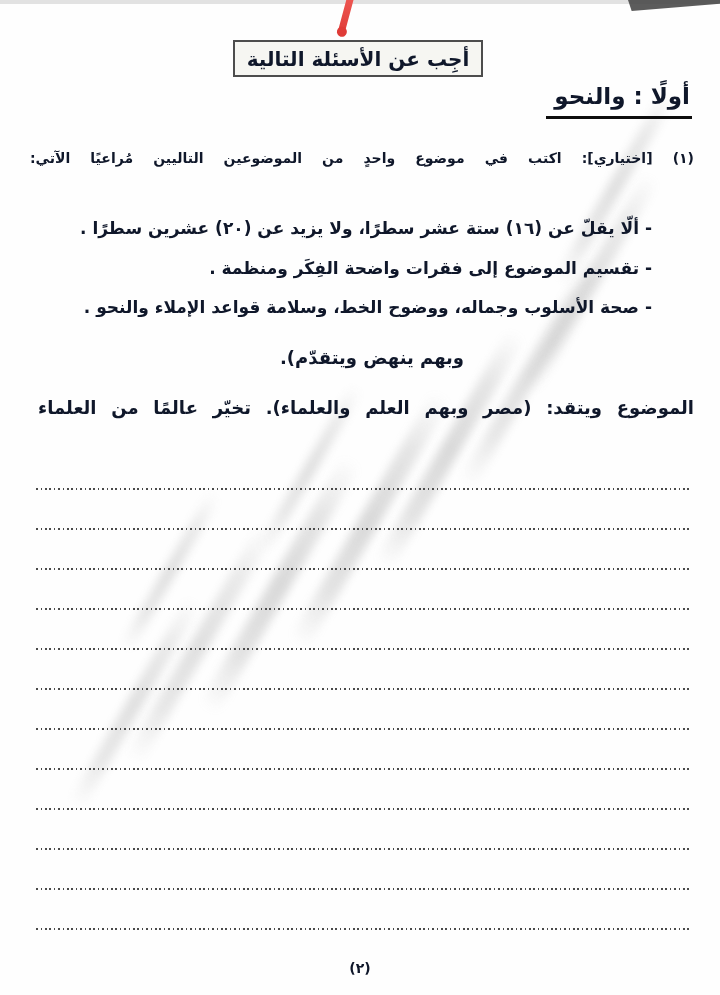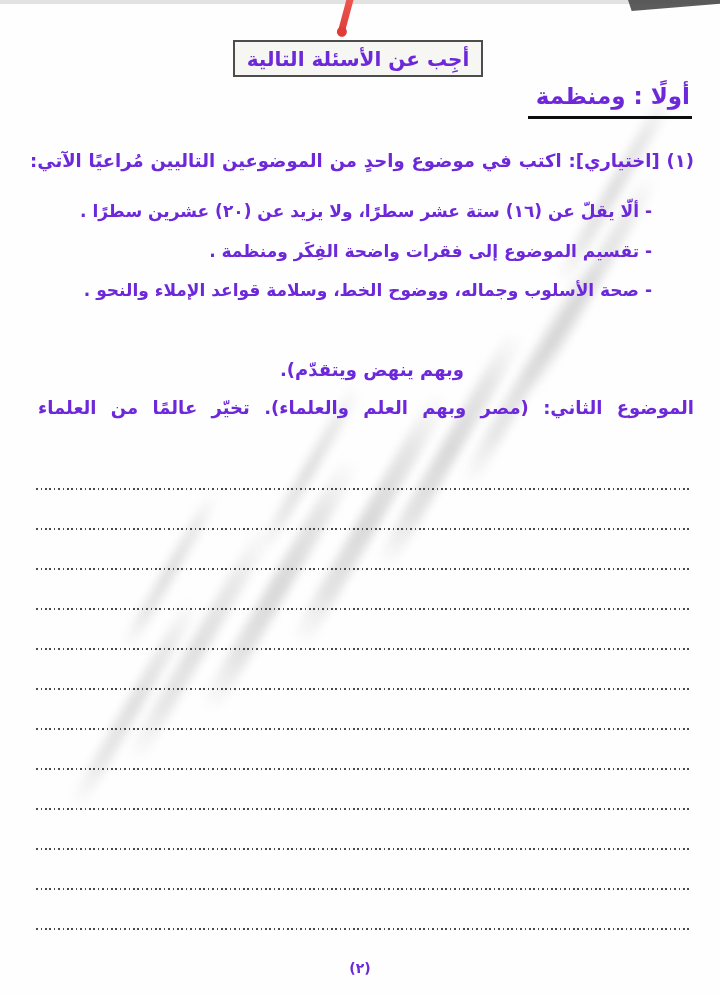--- a/index.html
+++ b/index.html
@@ -3,21 +3,21 @@
 <meta charset="utf-8">
 <style>
   html,body{margin:0;padding:0;background:#ffffff;}
   .page{
     position:relative;
     width:720px;height:995px;
     background:#fefefe;
     overflow:hidden;
     font-family:"DejaVu Sans", sans-serif;
     direction:rtl;
-    color:#6d28d9;
+    color:#0f172a;
   }
   
   .top-strip{position:absolute;top:0;left:0;width:720px;height:4px;background:#e2e2e2;}
   .corner-sliver{position:absolute;top:0;right:0;width:92px;height:11px;background:#4a4a4a;
     clip-path:polygon(0 0,100% 0,100% 35%,4% 100%);opacity:.9;}
   .red-mark{position:absolute;left:348px;top:-6px;width:7px;height:42px;
     background:linear-gradient(#ef5a55,#df3b37);border-radius:4px;
     transform:rotate(15deg);transform-origin:top center;}
   .red-mark::after{content:"";position:absolute;bottom:-2px;left:-1.5px;width:10px;height:10px;
     background:#df3b37;border-radius:50%;}
@@ -44,41 +44,41 @@
     display:flex;align-items:center;justify-content:center;
     font-size:20px;font-weight:bold;letter-spacing:0;
   }
   .section-title{
     position:absolute;top:82px;right:28px;
     font-size:23px;font-weight:bold;
     border-bottom:3px solid #0d0d0d;padding:0 2px 4px 8px;line-height:1.3;
   }
   .question-intro{
     position:absolute;top:147px;right:26px;left:30px;
-    font-size:18px;font-weight:bold;line-height:1.6;
+    font-size:14px;font-weight:bold;line-height:1.6;
     text-align:justify;text-align-last:justify;
   }
   .requirement{
     position:absolute;right:68px;left:34px;
-    font-size:17px;font-weight:bold;line-height:1.6;text-align:right;
+    font-size:17px;font-weight:bold;line-height:1.6;text-align:right;margin-top:17px;
   }
   .req-0{top:198px;}
   .req-1{top:238px;}
   .req-2{top:277px;}
   .topic-line1{
     position:absolute;right:26px;left:38px;
     font-size:18px;font-weight:bold;line-height:1.6;
     text-align:justify;text-align-last:justify;
   }
   .topic-line2{
     position:absolute;left:0;right:0;text-align:center;
     font-size:18px;font-weight:bold;line-height:1.6;
   }
   .t1-l1{top:320px;}
-  .t1-l2{top:356px;padding-left:24px;}
+  .t1-l2{top:344px;padding-left:24px;}
   .t2-l1{top:394px;}
   .t2-l2{top:430px;}
   .answer-lines{position:absolute;top:488px;left:33px;right:31px;}
   .dotted-line{
     height:2px;margin-bottom:38px;
     background-image:repeating-linear-gradient(to left,#4a4a4a 0,#4a4a4a 1.6px,transparent 1.6px,transparent 4.4px);
   }
   .page-number{
     position:absolute;top:960px;left:0;right:0;text-align:center;
     font-size:14px;font-weight:bold;
@@ -105,32 +105,32 @@
     <div class="streak s9"></div>
     <div class="streak s10"></div>
   </div>
 
   <div class="content">
 
     <div class="instruction-box">
       <span>أجِب عن الأسئلة التالية</span>
     </div>
 
-    <div class="section-title">أولًا : ومنظمة</div>
+    <div class="section-title">أولًا : والنحو</div>
 
     <div class="question-intro">(١) [اختياري]: اكتب في موضوع واحدٍ من الموضوعين التاليين مُراعيًا الآتي:</div>
 
     <div class="requirement req-0">- ألّا يقلّ عن (١٦) ستة عشر سطرًا، ولا يزيد عن (٢٠) عشرين سطرًا .</div>
     <div class="requirement req-1">- تقسيم الموضوع إلى فقرات واضحة الفِكَر ومنظمة .</div>
     <div class="requirement req-2">- صحة الأسلوب وجماله، ووضوح الخط، وسلامة قواعد الإملاء والنحو .</div>
 
     <div class="topic-line2 t1-l2">وبهم ينهض ويتقدّم).</div>
 
     <div class="topic-line1 t2-l1">
-      <span>الموضوع الثاني:</span>
+      <span>الموضوع ويتقد:</span>
       <span>(مصر وبهم العلم والعلماء). تخيّر عالمًا من العلماء</span>
     </div>
 
     <div class="answer-lines">
         <div class="dotted-line"></div>
         <div class="dotted-line"></div>
         <div class="dotted-line"></div>
         <div class="dotted-line"></div>
         <div class="dotted-line"></div>
         <div class="dotted-line"></div>

